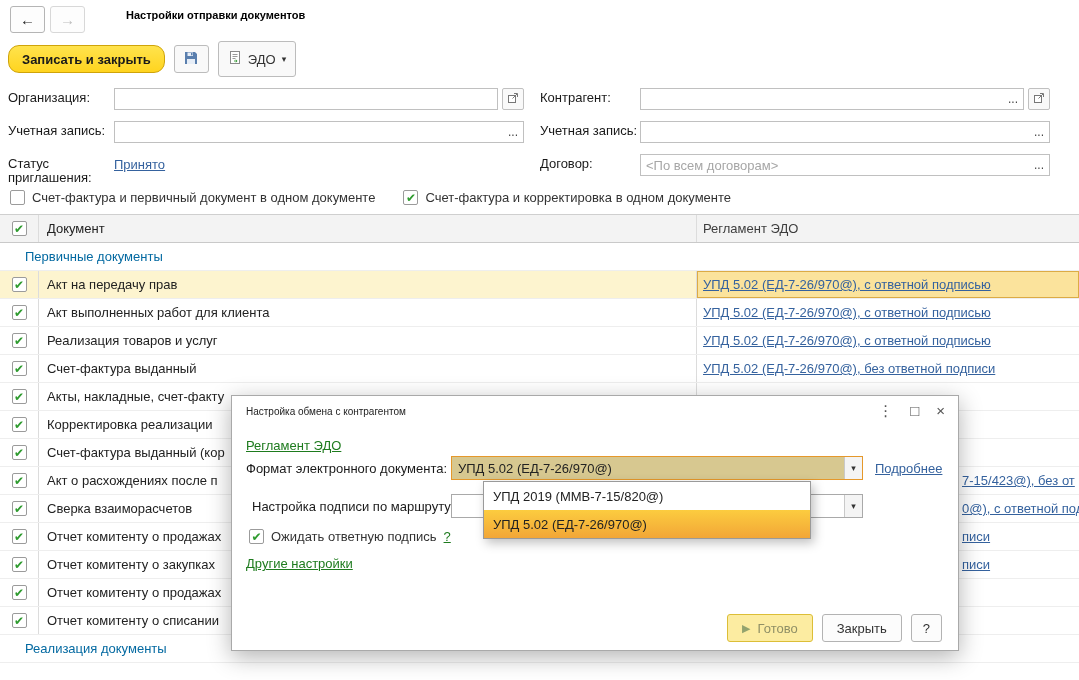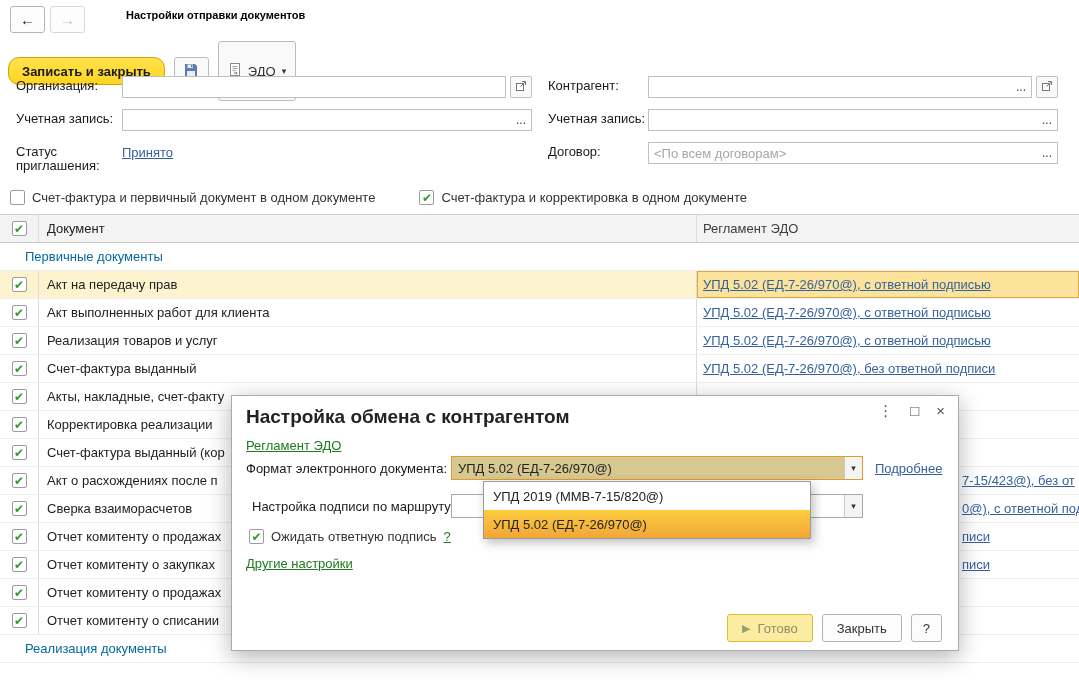--- a/index.html
+++ b/index.html
@@ -14,44 +14,44 @@
   .page-title{position:absolute;left:126px;top:9px;font-size:11px;font-weight:bold;color:#000;}
 
   
   .toolbar{position:absolute;top:41px;left:8px;display:flex;gap:9px;align-items:center;}
   .btn-primary{height:26px;padding:0 13px;border:1px solid #cfa40a;border-radius:11px;
                background:linear-gradient(#ffe34d,#ffd41f);font-weight:bold;color:#1a1a1a;
                display:flex;align-items:center;cursor:pointer;font-size:13px;}
   .icon-btn{width:33px;height:26px;border:1px solid #bcbcbc;border-radius:3px;background:#f9f9f9;
             display:flex;align-items:center;justify-content:center;cursor:pointer;}
   .edo-btn{height:26px;border:1px solid #bcbcbc;border-radius:3px;background:#f9f9f9;
-           display:flex;align-items:center;gap:6px;padding:16px 9px;cursor:pointer;}
+           display:flex;align-items:center;gap:6px;padding:4px 9px;cursor:pointer;}
   .caret{font-size:9px;color:#333;}
 
   
-  .fcol{position:absolute;top:76px;margin-left:8px;}
+  .fcol{position:absolute;top:88px;}
   .fcol.left{left:8px;width:516px;}
   .fcol.right{left:540px;width:510px;}
   .frow{display:flex;align-items:flex-start;margin-bottom:11px;min-height:22px;}
   .flabel{width:106px;padding-top:3px;color:#1a1a1a;line-height:14px;flex:none;}
   .fcol.right .flabel{width:100px;}
   .fieldwrap{flex:1;display:flex;align-items:flex-start;gap:4px;}
   .field{flex:1;height:22px;border:1px solid #c0c0c0;background:#fff;display:flex;align-items:center;box-sizing:border-box;}
   .fval{flex:1;padding:0 5px;white-space:nowrap;overflow:hidden;color:#333;}
   .fval.placeholder{color:#a6a6a6;}
   .fbtn{width:20px;height:100%;display:flex;align-items:center;justify-content:center;color:#444;
         font-size:12px;cursor:pointer;flex:none;}
   .sq-btn{width:22px;height:22px;border:1px solid #c0c0c0;background:#f9f9f9;border-radius:2px;
           display:flex;align-items:center;justify-content:center;cursor:pointer;flex:none;box-sizing:border-box;}
   .link-blue{color:#35629e;text-decoration:underline;cursor:pointer;}
   .link-green{color:#1e7b1e;text-decoration:underline;cursor:pointer;}
   .status-link{padding-top:3px;}
 
   
-  .flags{position:absolute;top:190px;left:10px;display:flex;gap:44px;align-items:center;}
+  .flags{position:absolute;top:190px;left:10px;display:flex;gap:28px;align-items:center;}
   .flag{display:flex;align-items:center;gap:7px;cursor:pointer;}
   .cb{width:15px;height:15px;border:1px solid #9b9b9b;background:#fff;border-radius:2px;
       display:flex;align-items:center;justify-content:center;font-size:12px;font-weight:bold;
       color:#2e9b2e;line-height:1;flex:none;box-sizing:border-box;}
   .cb.empty{color:transparent;}
 
   
   .table{position:absolute;top:214px;left:0;right:0;bottom:0;border-top:1px solid #cfcfcf;overflow:hidden;}
   .trow{display:flex;height:28px;border-bottom:1px solid #eeeeee;box-sizing:border-box;align-items:stretch;background:#fff;}
   .trow.thead{background:#f3f3f3;border-bottom:1px solid #c9c9c9;color:#3d3d3d;}
@@ -60,21 +60,21 @@
       overflow:hidden;white-space:nowrap;box-sizing:border-box;color:#222;}
   .c3{flex:1;display:flex;align-items:center;padding-left:6px;overflow:hidden;white-space:nowrap;box-sizing:border-box;}
   .trow.group .gcell{flex:1;display:flex;align-items:center;padding-left:25px;color:#0369a1;}
   .trow.selected{background:#fdf4cf;}
   .trow.selected .c3{background:#fbe39c;border:1px solid #dcab45;padding-left:5px;}
   .frag-indent{margin-left:259px;white-space:nowrap;}
 
   
   .dialog{position:absolute;left:231px;top:395px;width:728px;height:256px;background:#fff;
           border:1px solid #a9a9a9;box-shadow:0 6px 22px rgba(0,0,0,.3);z-index:10;box-sizing:border-box;}
-  .dlg-title{position:absolute;left:14px;top:10px;font-size:19px;font-weight:bold;color:#222;}
+  .dlg-title{position:absolute;left:14px;top:10px;font-size:10px;font-weight:normal;color:#222;}
   .dlg-controls{position:absolute;right:13px;top:7px;display:flex;gap:17px;color:#555;font-size:15px;align-items:center;}
   .dlg-controls span{cursor:pointer;line-height:1;}
   .dlg-reglament{position:absolute;left:14px;top:42px;}
   .dlg-format-label{position:absolute;left:14px;top:65px;color:#1a1a1a;}
   .combo{position:absolute;height:24px;background:#fff;border:1px solid #a9a9a9;display:flex;
          align-items:stretch;box-sizing:border-box;}
   .combo-format{left:219px;top:60px;width:412px;border:1px solid #e5982b;z-index:3;}
   .combo-route{left:219px;top:98px;width:412px;z-index:1;}
   .combo-val{flex:1;padding:0 6px;display:flex;align-items:center;white-space:nowrap;overflow:hidden;color:#222;}
   .combo-format .combo-val{background:#d7c890;}

